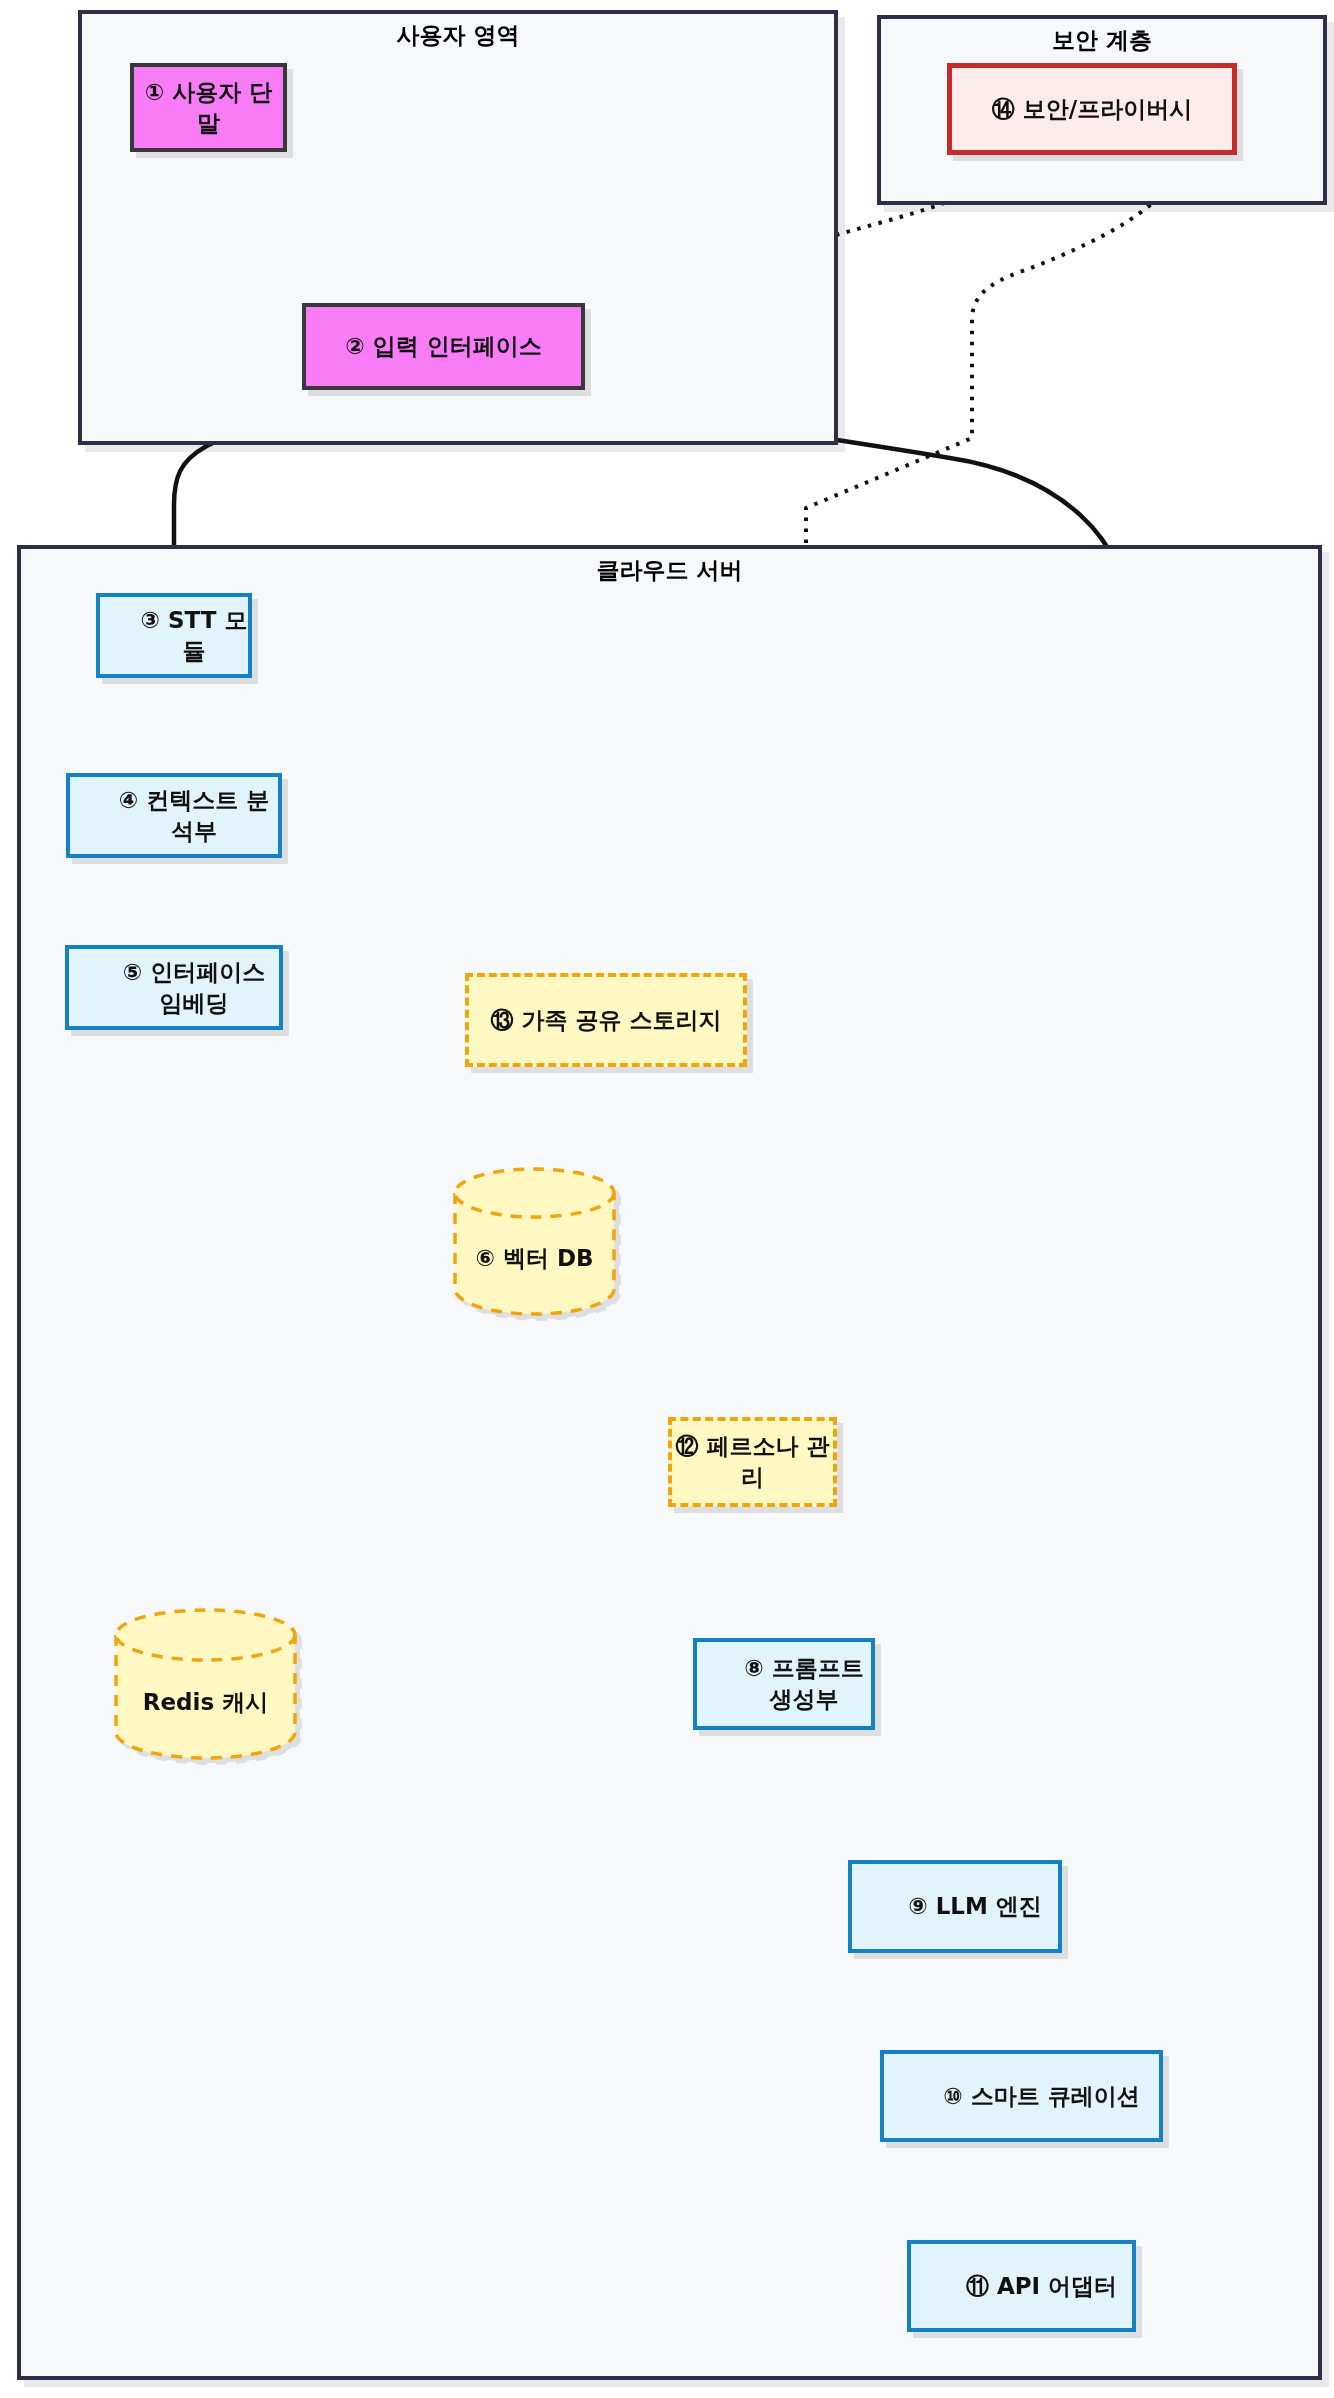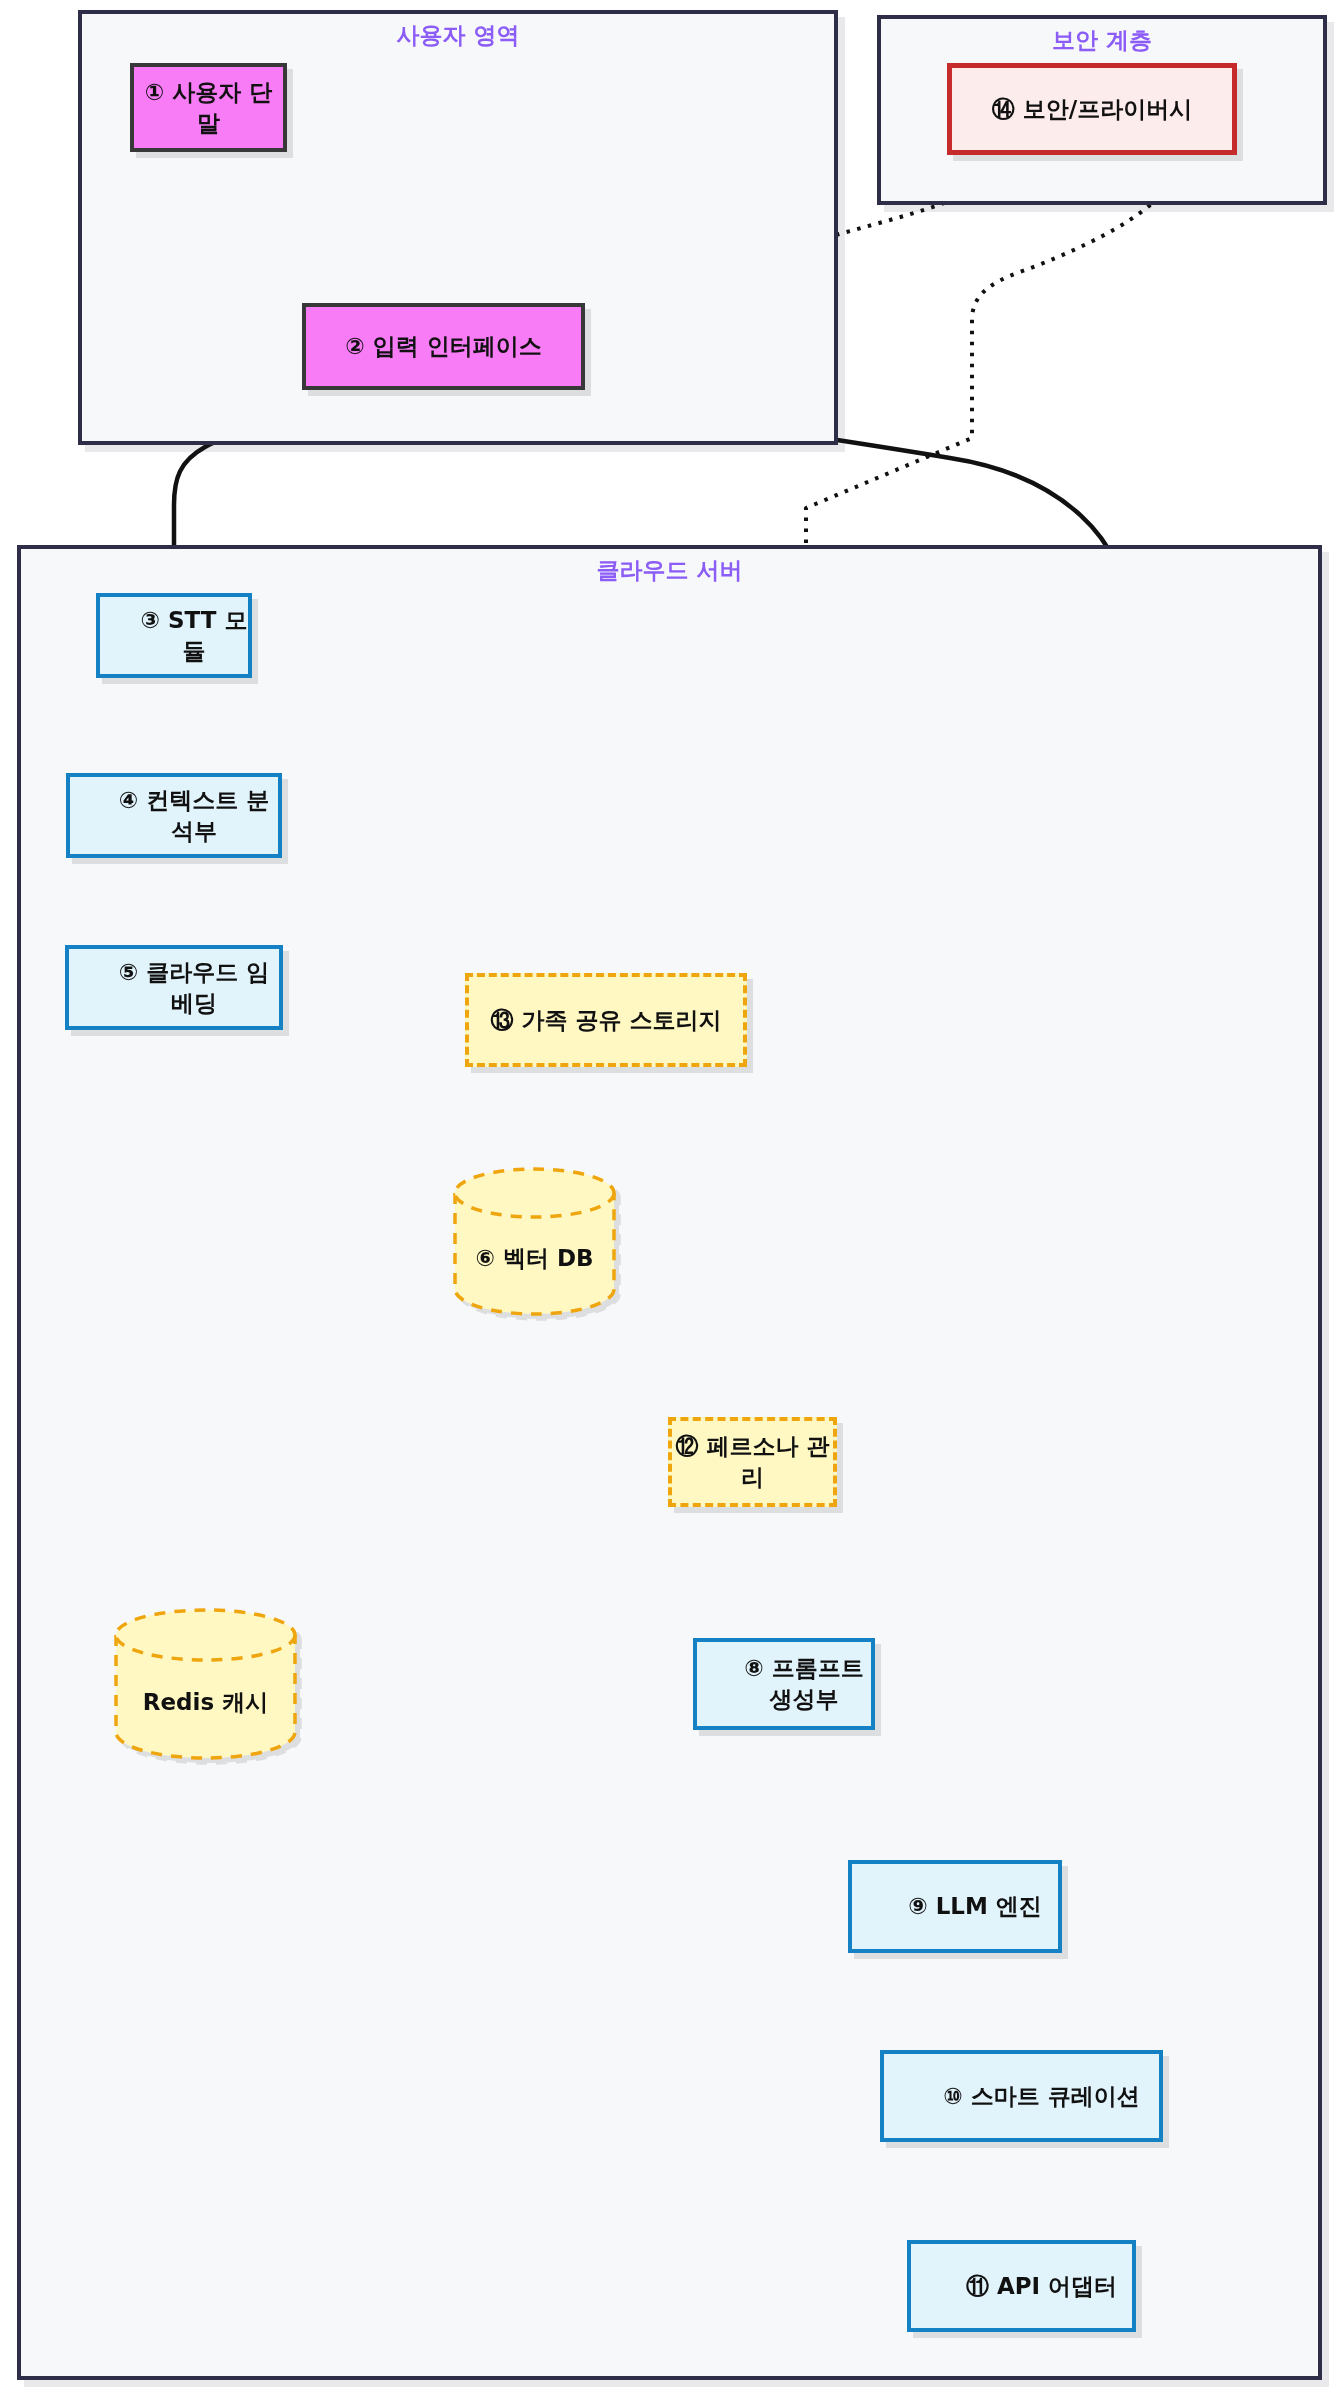--- a/index.html
+++ b/index.html
@@ -3,21 +3,21 @@
 <meta charset="utf-8">
 <style>
   html,body { margin:0; padding:0; background:#ffffff; }
   body { width:1334px; height:2398px; position:relative; overflow:hidden;
          font-family:"DejaVu Sans", sans-serif; color:#111; }
   .canvas { position:absolute; left:0; top:0; width:1334px; height:2398px; }
 
   .container { position:absolute; background:#f7f8fa; border:4px solid #2e2e48;
                box-shadow:7px 7px 0 rgba(40,40,60,0.10); box-sizing:border-box; }
   .container-title { position:absolute; top:6px; left:0; width:100%; text-align:center;
-                     font-size:23px; font-weight:600; color:#8b5cf6; }
+                     font-size:23px; font-weight:600; color:#000000; }
 
   .node { position:absolute; display:flex; align-items:center; justify-content:center;
           text-align:center; font-size:23px; font-weight:600; color:#111;
           box-sizing:border-box; box-shadow:6px 6px 0 rgba(0,0,0,0.10); }
   .box-pink   { background:#f97cf7; border:4px solid #383838; }
   .box-red    { background:#fdecec; border:5px solid #c62b2b; }
   .box-blue   { background:#e1f3fb; border:4px solid #1581c5;padding-left:40px; }
   .box-yellow { background:#fff8c2; border:4px dashed #efa50d; }
 
   .cyl { position:absolute; }
@@ -103,21 +103,21 @@
 
   <div class="node box-blue" style="left:96px; top:593px; width:156px; height:85px;">
     <span>③ STT 모듈</span>
   </div>
 
   <div class="node box-blue" style="left:66px; top:773px; width:216px; height:85px;">
     <span>④ 컨텍스트 분석부</span>
   </div>
 
   <div class="node box-blue" style="left:65px; top:945px; width:218px; height:85px;">
-    <span>⑤ 클라우드 임베딩</span>
+    <span>⑤ 인터페이스 임베딩</span>
   </div>
 
   <div class="node box-yellow" style="left:465px; top:973px; width:282px; height:94px;">
     <span>⑬ 가족 공유 스토리지</span>
   </div>
 
   <div class="cyl" style="left:452px; top:1165px; width:165px; height:153px;">
     <svg width="165" height="153" viewBox="0 0 165 153">
       <path d="M3,28 L3,124 A79.5,25 0 0 0 162,124 L162,28" fill="#fff8c2" stroke="#efa50d" stroke-width="3.5" stroke-dasharray="11 9"></path>
       <ellipse cx="82.5" cy="28" rx="79.5" ry="24" fill="#fff8c2" stroke="#efa50d" stroke-width="3.5" stroke-dasharray="11 9"></ellipse>

